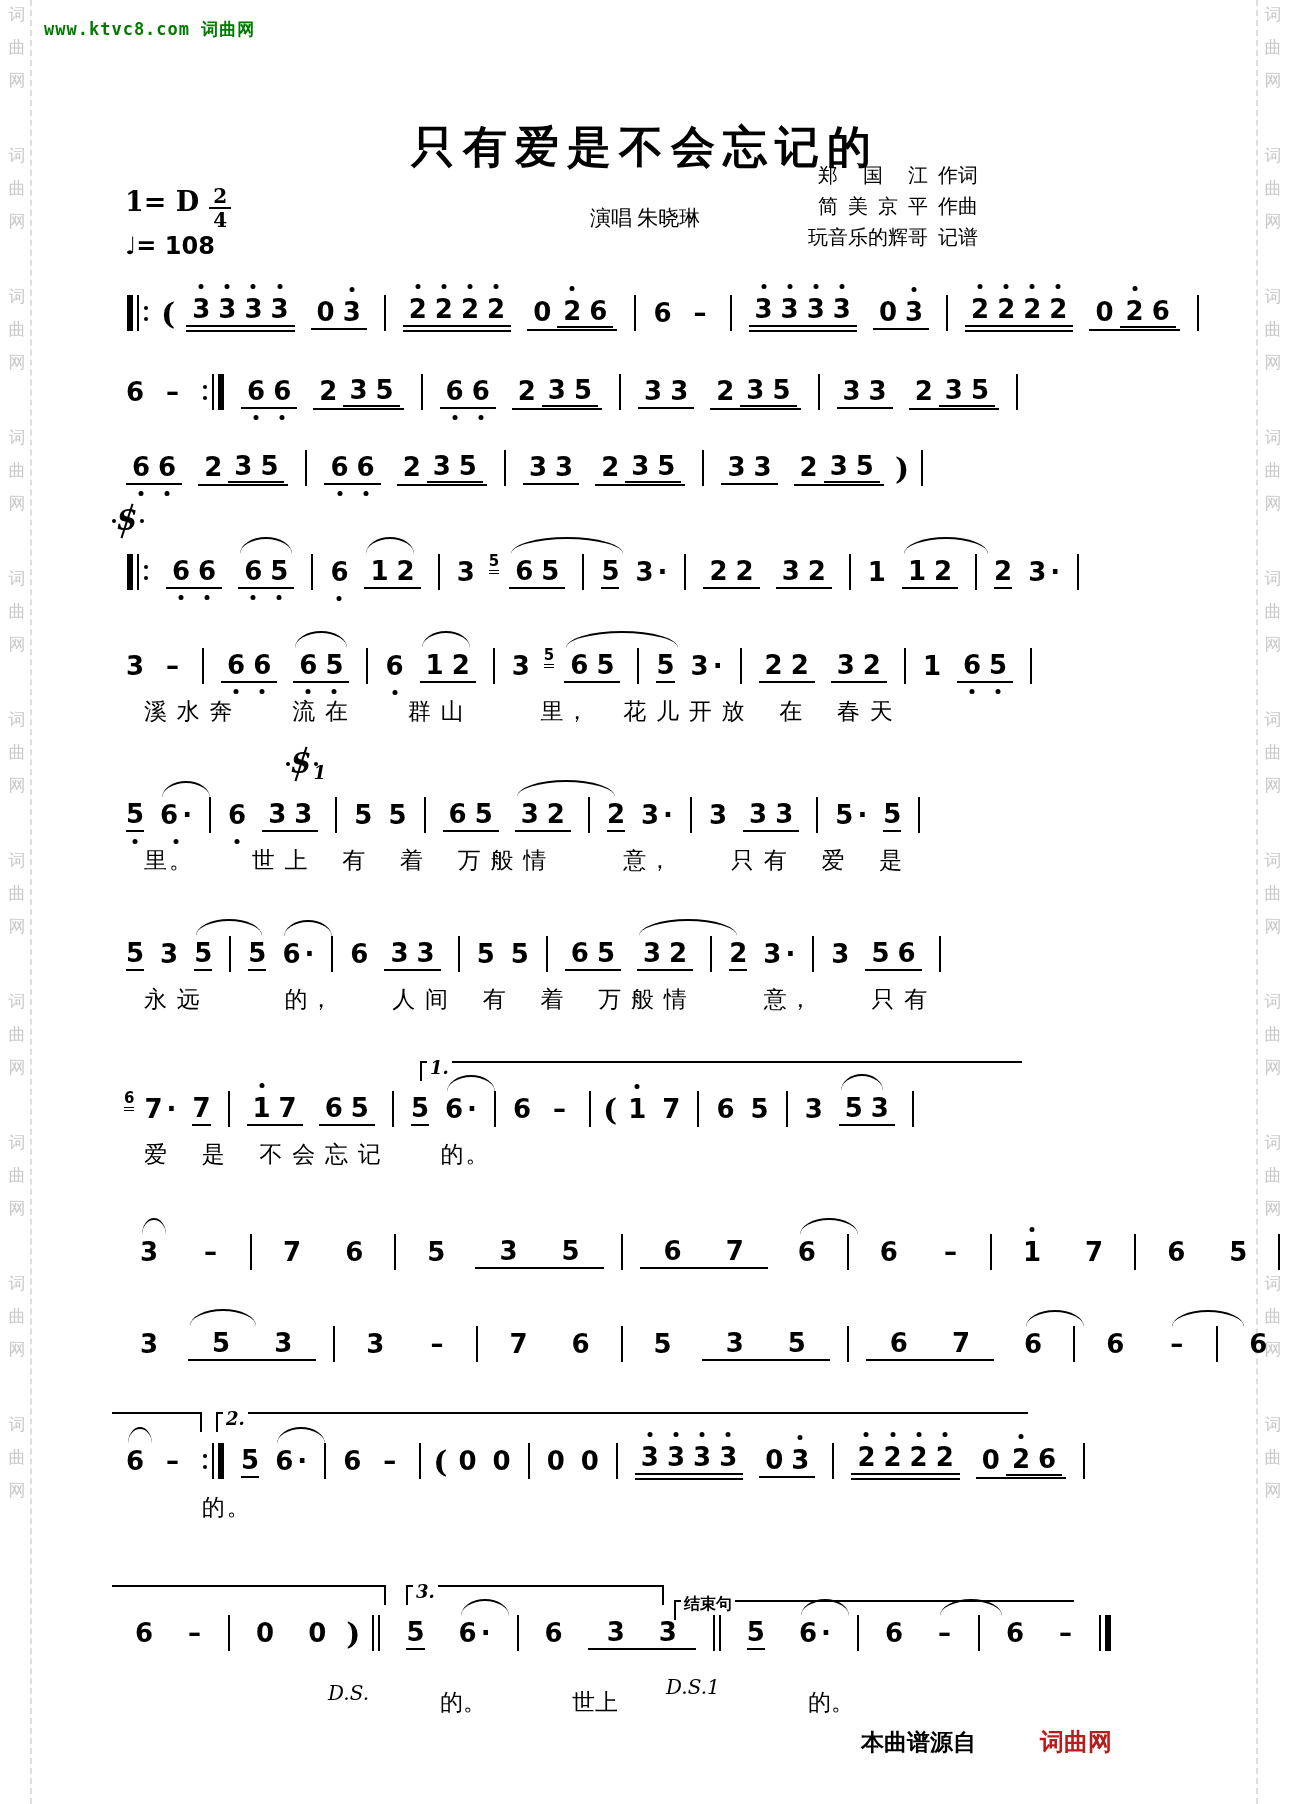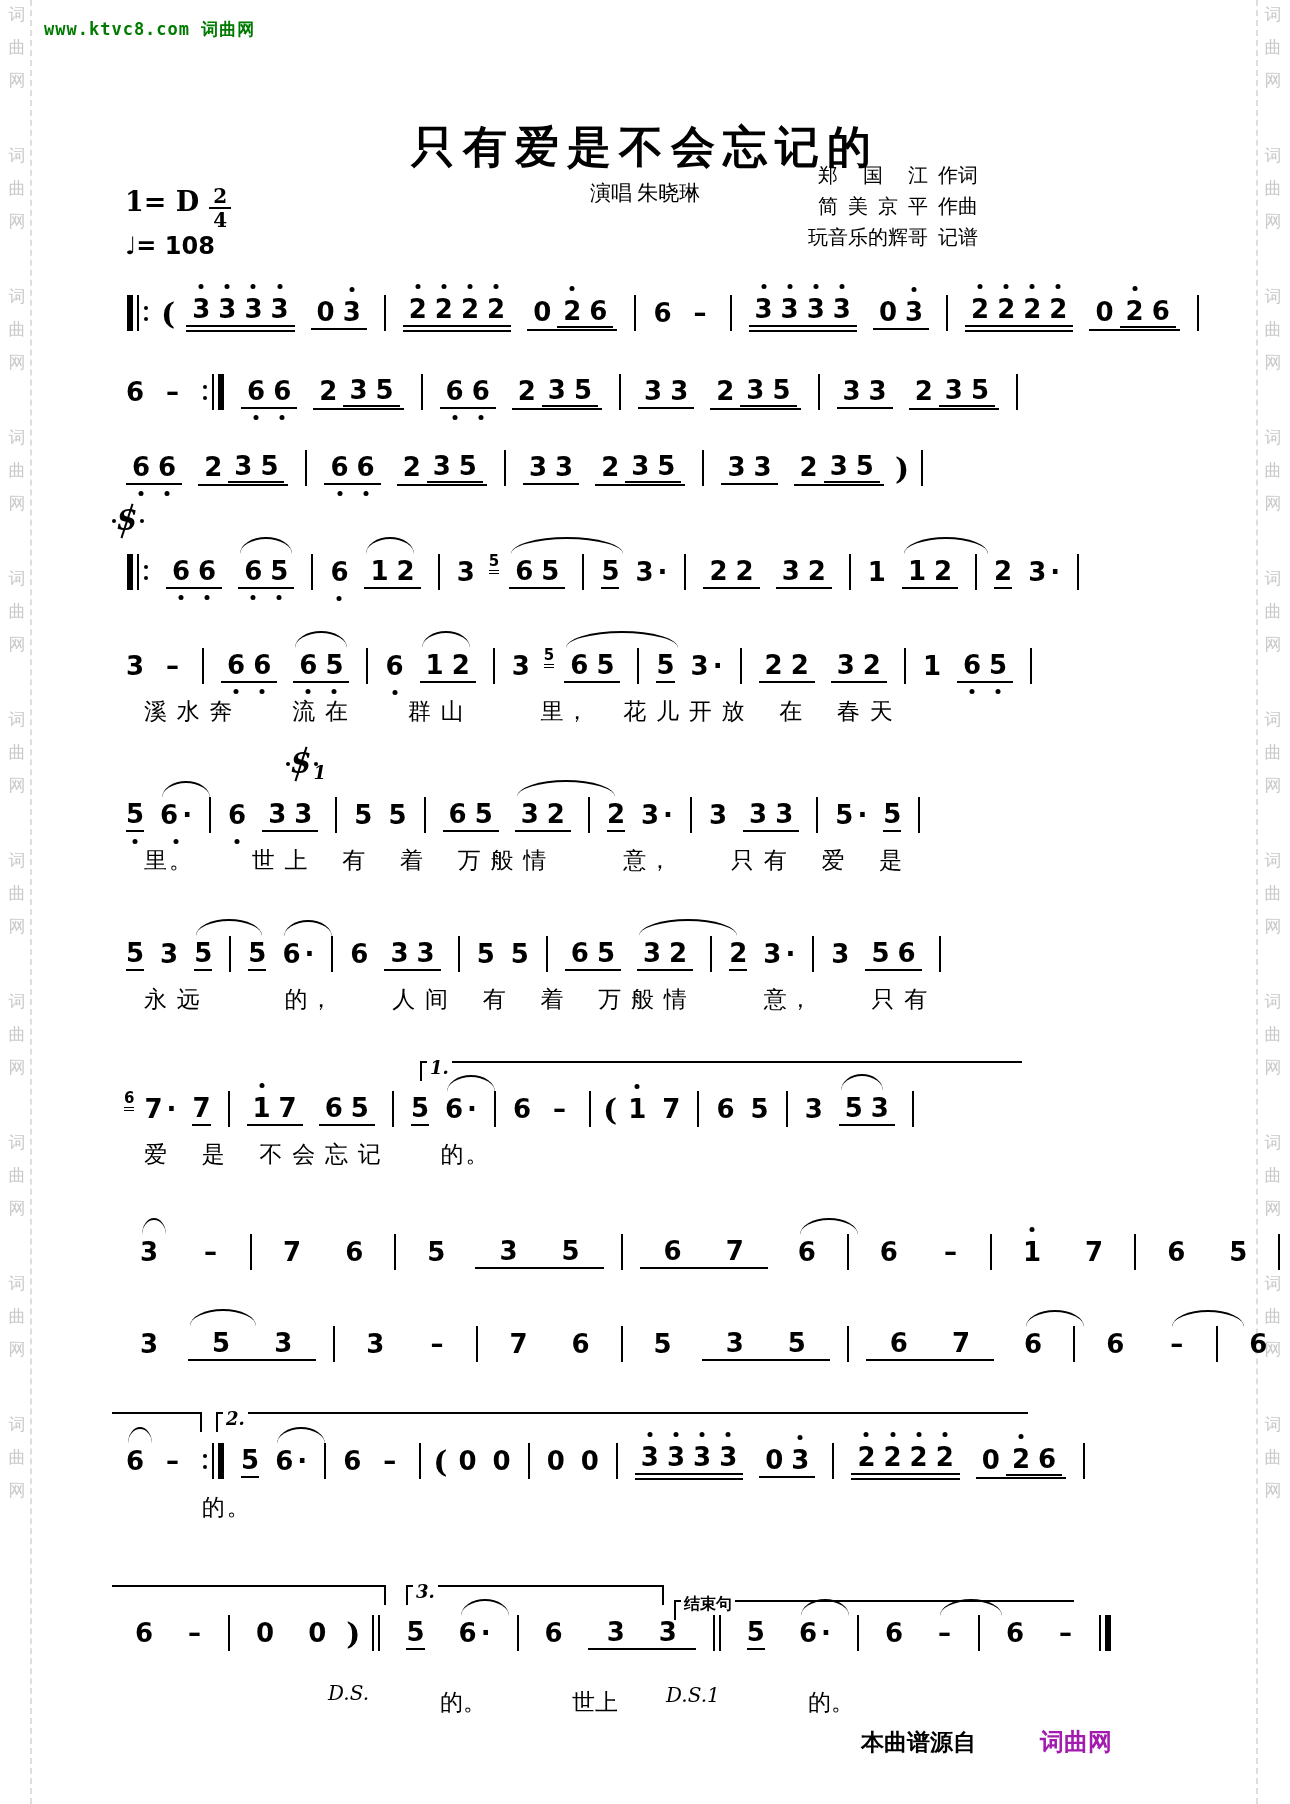--- a/index.html
+++ b/index.html
@@ -11,21 +11,21 @@
   .wm .wmgrp{margin-bottom:58px;}
   .wm .wmch{display:block;color:#c9c9c9;font-size:17px;line-height:1.0;margin-bottom:16px;
             font-family:"Liberation Serif",serif;}
   .wm-line{position:absolute;top:0;bottom:0;width:0;border-left:2px dashed #dedede;}
   .wm-line.left{left:30px;} .wm-line.right{right:32px;}
   
   .hlink{position:absolute;left:44px;top:18px;font-size:17px;font-weight:bold;color:#007a00;
          font-family:"DejaVu Sans Mono",monospace;letter-spacing:1px;}
   .title{position:absolute;left:0;right:0;top:118px;text-align:center;font-size:44px;font-weight:bold;
          font-family:"DejaVu Serif",serif;letter-spacing:8px;}
-  .subtitle{position:absolute;left:0;right:0;top:179px;text-align:center;font-size:21px;
+  .subtitle{position:absolute;left:0;right:0;top:204px;text-align:center;font-size:21px;
             font-family:"Liberation Serif",serif;}
   .keyblock{position:absolute;left:125px;top:186px;font-family:"DejaVu Serif",serif;font-weight:bold;}
   .keyrow{display:flex;align-items:flex-start;font-size:27px;}
   .frac{display:inline-flex;flex-direction:column;align-items:center;line-height:1;font-size:20px;margin-left:10px;}
   .frac .fn{border-bottom:2px solid #000;padding:0 4px 1px;}
   .frac .fd{padding-top:1px;}
   .temporow{display:flex;align-items:center;font-size:24px;margin-top:2px;font-family:"DejaVu Sans",sans-serif;}
   .credits{position:absolute;left:808px;top:160px;font-size:20px;line-height:1.55;
            font-family:"Liberation Serif",serif;}
   .credits div{white-space:pre;text-align:right;}
@@ -78,21 +78,21 @@
   .sgD{position:absolute;width:4px;height:4px;border-radius:50%;background:#000;top:15px;}
   .sgD.l{left:-2px;} .sgD.r{right:-4px;}
   .sgNum{position:absolute;right:-12px;bottom:-2px;font-style:italic;font-weight:bold;font-size:18px;
          font-family:"DejaVu Serif",serif;}
   .mtext{position:absolute;font-style:italic;font-weight:normal;font-size:20px;
          font-family:"DejaVu Serif",serif;white-space:pre;}
   .lyfrag{position:absolute;font-size:23px;font-family:"Liberation Serif",serif;white-space:pre;}
   
   .footer{position:absolute;right:178px;bottom:46px;display:flex;align-items:center;gap:64px;}
   .f-pre{font-size:23px;font-weight:bold;}
-  .f-brand{font-size:24px;font-weight:bold;color:#a21caf;}
+  .f-brand{font-size:24px;font-weight:bold;color:#b91c1c;}
 </style>
 </head>
 <body>
 
 <div class="page">
 
   <div class="wm left" id="wm-left">
       <div class="wmgrp">
         <span class="wmch">词</span>
         <span class="wmch">曲</span>
@@ -959,21 +959,21 @@
             <i class="bl thick"></i>
           </span>
           <div class="volta vhr" style="left: -6px; width: 272px;"></div>
           <div class="volta vhl vhr" style="left: 288px; width: 254px;">
             <span class="vlabel">3.</span>
           </div>
           <div class="volta vhl" style="left: 556px; width: 398px; margin-top: 15px;">
             <span class="vlabel cn">结束句</span>
           </div>
           <div class="mtext" style="left: 210px; top: 66px;">D.S.</div>
-          <div class="mtext" style="left: 548px; top: 60px; margin-top: 8px;">D.S.1</div>
+          <div class="mtext" style="left: 548px; top: 60px;">D.S.1</div>
           <div class="lyfrag" style="left: 322px; top: 72px;">的。</div>
           <div class="lyfrag" style="left: 454px; top: 72px;">世上</div>
           <div class="lyfrag" style="left: 690px; top: 72px;">的。</div>
         </div>
       </div>
     </div>
 
   <div class="footer">
     <span class="f-pre">本曲谱源自</span>
     <span class="f-brand">词曲网</span>

